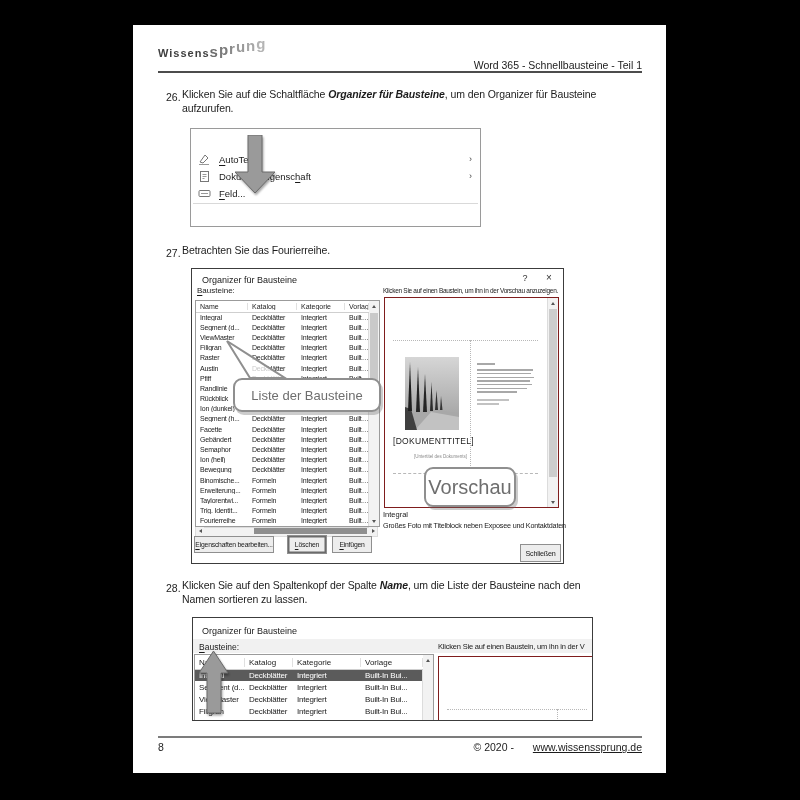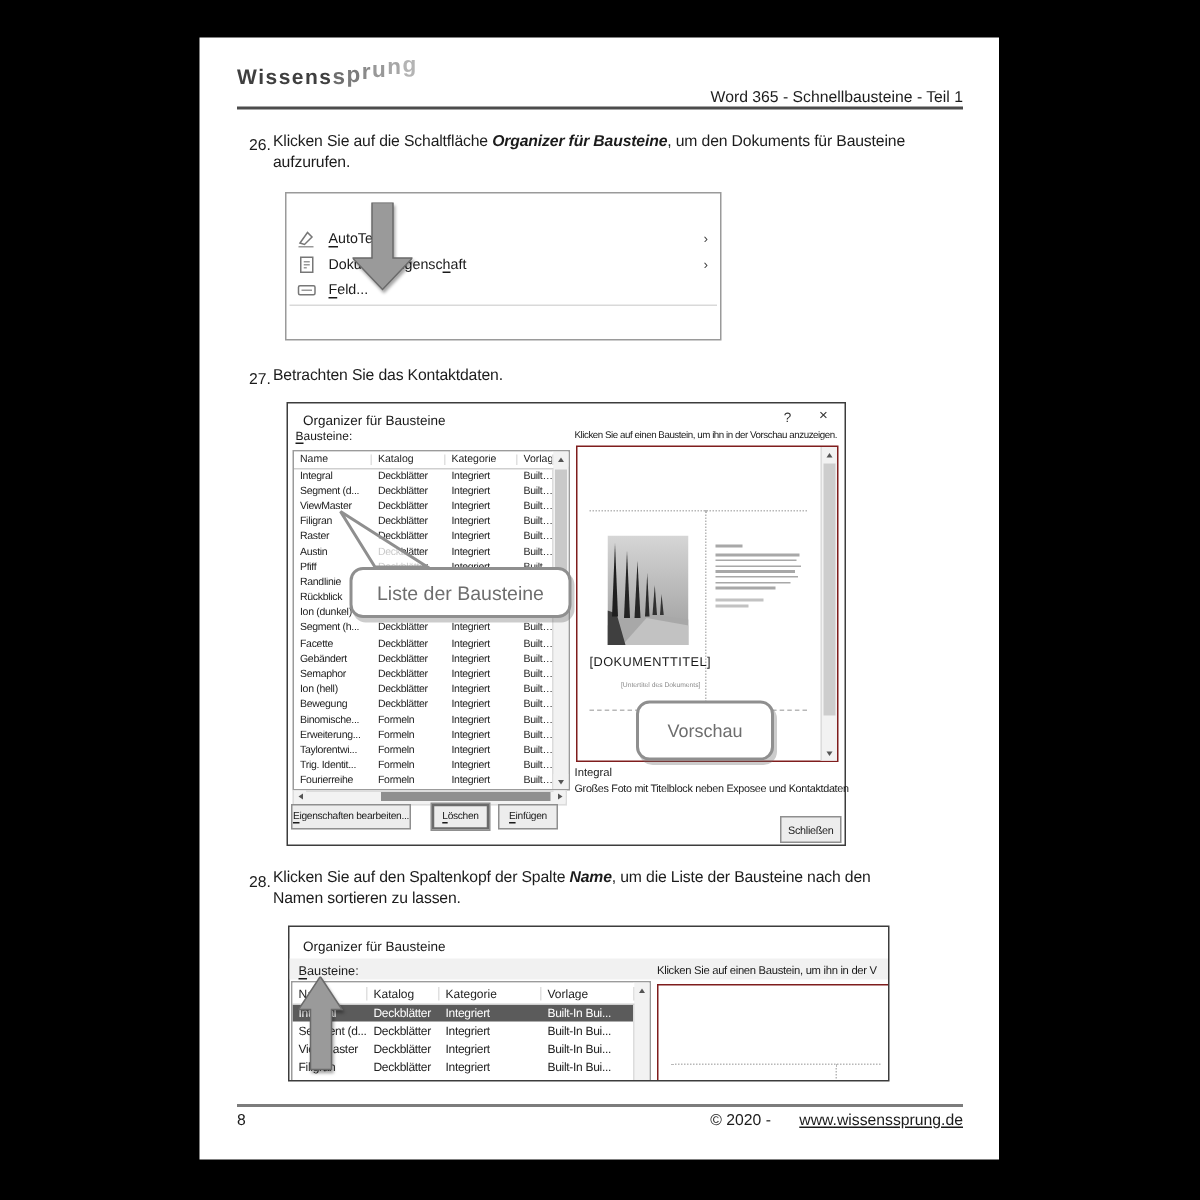--- a/index.html
+++ b/index.html
@@ -1,21 +1,21 @@
 <!DOCTYPE html>
 <html><head>
 <meta charset="utf-8">
 <style>
   html,body{margin:0;padding:0;background:#000;width:800px;height:800px;overflow:hidden;
     font-family:"Liberation Sans", sans-serif;}
   .page{position:absolute;left:133px;top:25px;width:533px;height:748px;background:#fff;}
   .abs{position:absolute;}
   
   .logo{left:25px;top:18px;height:30px;white-space:nowrap;}
-  .logo-dark{font-size:14px;font-weight:bold;color:#3f3f3f;letter-spacing:1px;}
+  .logo-dark{font-size:11px;font-weight:bold;color:#3f3f3f;letter-spacing:1px;}
   .logo-light span{display:inline-block;font-size:15px;font-weight:bold;letter-spacing:1px;}
   .hdr-title{right:24px;top:34px;font-size:10.5px;color:#1c1c1c;}
   .hdr-rule{left:25px;top:46px;width:484px;height:2px;background:#4c4c4c;}
   
   .step-num{font-size:10.5px;color:#1c1c1c;}
   .step-text{font-size:10.5px;color:#1c1c1c;letter-spacing:-0.1px;line-height:14px;}
   .bi{font-weight:bold;font-style:italic;}
   
   .menu-box{left:57px;top:103px;width:289px;height:97px;border:1px solid #9a9a9a;background:#fff;
     display:flex;flex-direction:column;justify-content:center;}
@@ -80,21 +80,21 @@
   <div class="abs logo">
     <span class="logo-dark">Wissens</span><span class="logo-light" id="logo-rise"><span style="transform: translateY(0px); color: rgb(110, 110, 110);">s</span><span style="transform: translateY(-1.6px); color: rgb(124, 124, 124);">p</span><span style="transform: translateY(-3.2px); color: rgb(138, 138, 138);">r</span><span style="transform: translateY(-4.8px); color: rgb(152, 152, 152);">u</span><span style="transform: translateY(-6.4px); color: rgb(166, 166, 166);">n</span><span style="transform: translateY(-8px); color: rgb(180, 180, 180);">g</span></span>
   </div>
   <div class="abs hdr-title">Word 365 - Schnellbausteine - Teil 1</div>
   <div class="abs hdr-rule"></div>
 
   <div class="abs" style="left:33px;top:62px;">
     <span class="step-num">26.</span>
   </div>
   <div class="abs step-text" style="left:49px;top:62px;width:452px;">
-    <span>Klicken Sie auf die Schaltfläche </span><span class="bi">Organizer für Bausteine</span><span>, um den Dokuments für Bausteine</span><br>
+    <span>Klicken Sie auf die Schaltfläche </span><span class="bi">Organizer für Bausteine</span><span>, um den Organizer für Bausteine</span><br>
     <span>aufzurufen.</span>
   </div>
 
   <div class="abs menu-box" id="menu-box">
       <div class="menu-item">
         <span class="mi-icon"><svg width="13" height="13">
             <path d="M2 9 L7 2 L10 5 L5 10 Z" fill="none" stroke="#777" stroke-width="1"></path>
             <rect x="1" y="11" width="10" height="1" fill="#999"></rect>
           </svg></span>
         <span class="mi-label"><u>A</u>utoText</span>
@@ -119,21 +119,21 @@
       </div>
       <div class="menu-sep"></div>
     </div>
   <svg class="abs big-arrow" style="left:102px;top:110px;" width="40" height="62">
     <polygon points="13,0 27,0 27,37 40,37 20,58 0,37 13,37" fill="#9a9a9a" stroke="#6a6a6a" stroke-width="1"></polygon>
   </svg>
 
   <div class="abs" style="left:33px;top:218px;text-align:center;">
     <span class="step-num">27.</span>
   </div>
-  <div class="abs step-text" style="left:49px;top:218px;">Betrachten Sie das Kontaktdaten.</div>
+  <div class="abs step-text" style="left:49px;top:218px;">Betrachten Sie das Fourierreihe.</div>
 
   <div class="abs dlg" style="left:58px;top:243px;width:371px;height:294px;">
     <div class="abs dlg-title" style="left:10px;top:6px;">Organizer für Bausteine</div>
     <div class="abs" style="left:327px;top:4px;width:12px;height:12px;text-align:center;font-size:9px;color:#333;">?</div>
     <div class="abs" style="left:351px;top:3px;width:12px;height:12px;text-align:center;font-size:10px;color:#333;">×</div>
 
     <div class="abs lbl-small" style="left:5px;top:17px;"><u>B</u>austeine:</div>
 
     <div class="abs tbl" style="left:3px;top:31px;width:183px;height:225px;">
       <div class="thead g1" style="height:11px;align-items:center;">
@@ -352,21 +352,21 @@
     </div>
     <div class="abs" style="left:191px;top:241px;font-size:7.5px;color:#1a1a1a;">Integral</div>
     <div class="abs" style="left:191px;top:252px;font-size:7.2px;letter-spacing:-0.2px;color:#1a1a1a;white-space:nowrap;">Großes Foto mit Titelblock neben Exposee und Kontaktdaten</div>
   </div>
 
   <svg class="abs" style="left:88px;top:310px;z-index:7;" width="70" height="46">
     <polygon points="6,6 64,43 29,43" fill="rgba(255,255,255,0.75)" stroke="#8f8f8f" stroke-width="2"></polygon>
   </svg>
   <div class="abs callout" style="left:100px;top:353px;width:144px;height:30px;font-size:13px;">Liste der Bausteine</div>
 
-  <div class="abs callout" style="left:291px;top:442px;width:88px;height:36px;font-size:12px;">Vorschau</div>
+  <div class="abs callout" style="left:291px;top:442px;width:88px;height:36px;font-size:20px;">Vorschau</div>
 
   <div class="abs" style="left:33px;top:553px;">
     <span class="step-num">28.</span>
   </div>
   <div class="abs step-text" style="left:49px;top:553px;width:452px;">
     <span>Klicken Sie auf den Spaltenkopf der Spalte </span><span class="bi">Name</span><span>, um die Liste der Bausteine nach den</span><br>
     <span>Namen sortieren zu lassen.</span>
   </div>
 
   <div class="abs dlg" style="left:59px;top:592px;width:399px;height:102px;overflow:hidden;">

